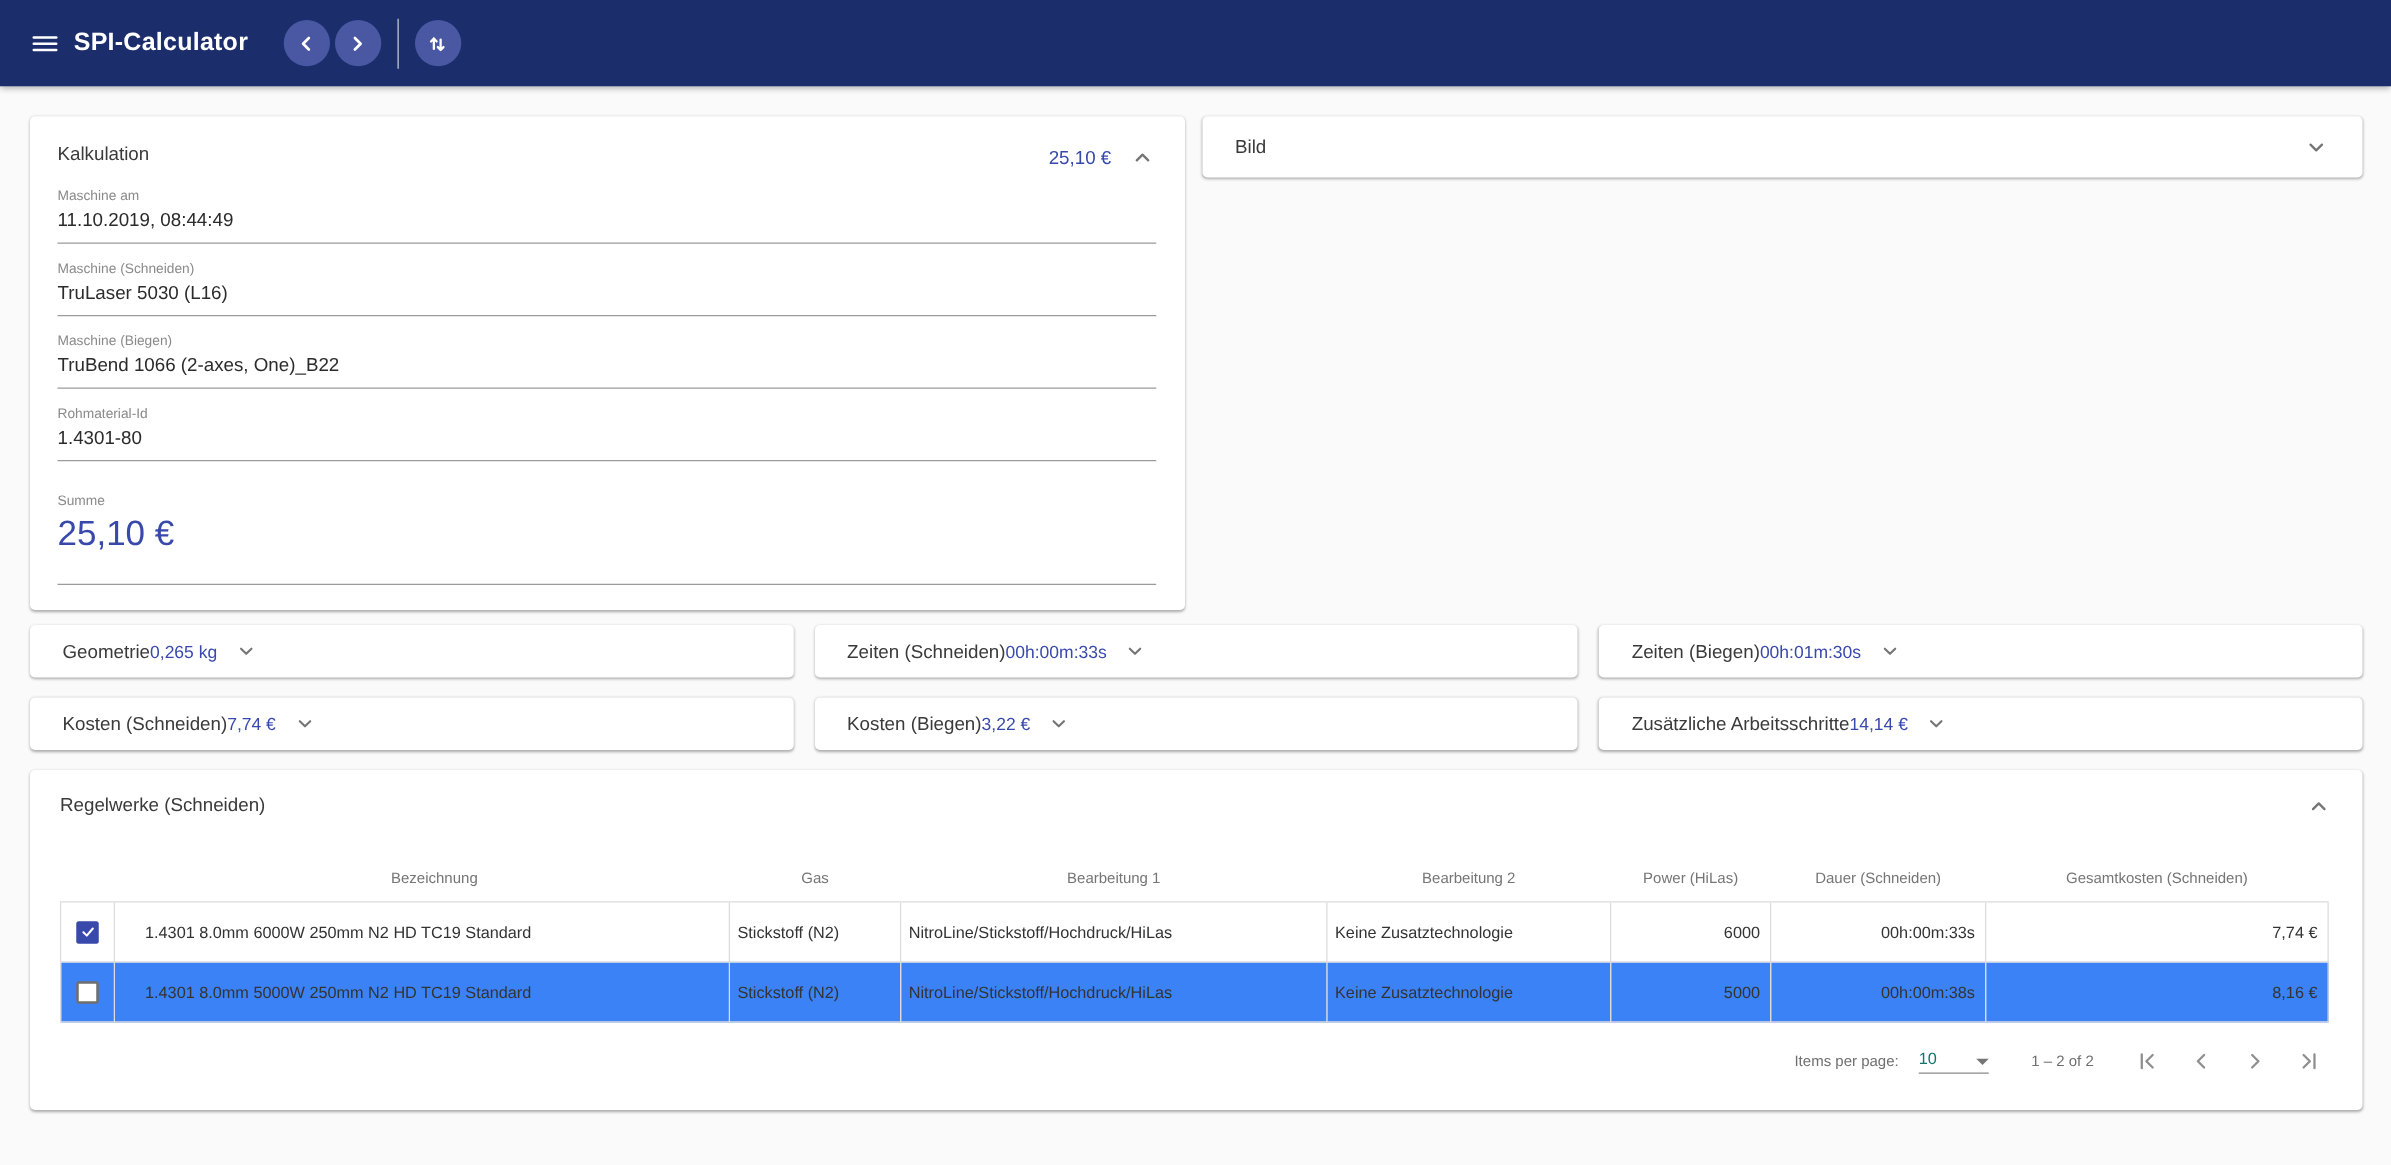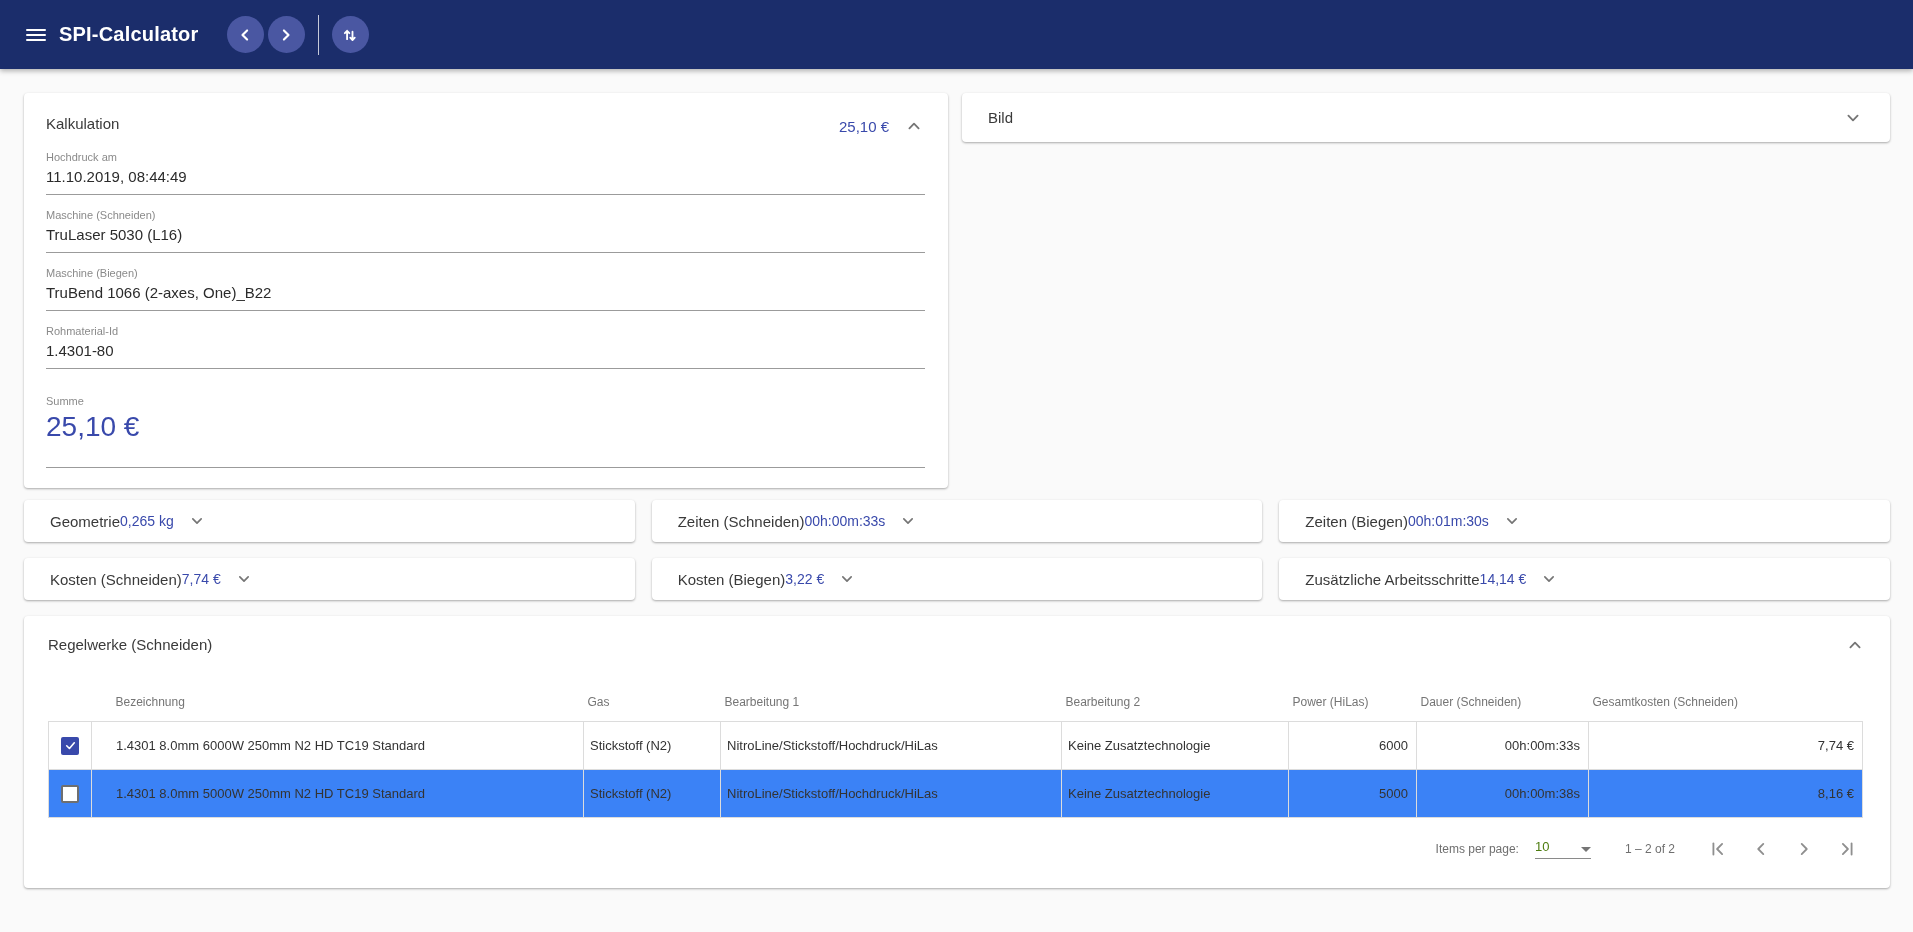--- a/index.html
+++ b/index.html
@@ -49,21 +49,21 @@
     flex: 1; height: 42px; display: flex; align-items: center; justify-content: flex-start;
     padding: 0 26px; cursor: pointer;
   }
   .summary-right { display: flex; align-items: center; gap: 13px; }
   .summary-value { color: #3949ab; font-size: 14px; }
   
   .regelwerke { padding: 20px 26px 16px 24px; position: relative; }
   .regelwerke-chevron { position: absolute; top: 18px; right: 24px; cursor: pointer; }
   table { border-collapse: collapse; table-layout: fixed; width: 1814px; margin-top: 24px; }
   thead th {
-    font-size: 12px; font-weight: normal; color: #757575; text-align: left;
+    font-size: 12px; font-weight: normal; color: #757575; text-align: center;
     padding: 18px 4px 12px 4px; border-bottom: 1px solid #dcdcdc;
   }
   thead th.col-bez { padding-left: 24px; }
   tbody td {
     height: 48px; border: 1px solid #dcdcdc; font-size: 13px; color: #333;
     padding: 0 6px; background: #fff;
   }
   tbody tr.alt td { background: #3b82f6; }
   td.col-bez { padding-left: 24px; }
   td.num { text-align: right; padding-right: 8px; }
@@ -75,21 +75,21 @@
   .checkbox.checked { background: #3949ab; }
   .checkbox.unchecked { background: #fff; border: 2px solid #6f6f6f; }
   
   .paginator {
     display: flex; align-items: center; justify-content: flex-end;
     padding: 18px 4px 10px 0; font-size: 12px; color: #6f6f6f;
   }
   .ipp-label { margin-right: 16px; }
   .ipp-select {
     width: 56px; border-bottom: 1px solid #8a8a8a; display: flex; align-items: flex-end;
-    justify-content: space-between; padding-bottom: 4px; cursor: pointer; color: #4d7c0f; font-size: 13px;
+    justify-content: space-between; padding-bottom: 4px; cursor: pointer; color: #0f766e; font-size: 13px;
   }
   .caret-down { width: 0; height: 0; border-left: 5px solid transparent; border-right: 5px solid transparent; border-top: 5px solid #757575; margin-bottom: 2px; }
   .range-label { margin: 0 30px 0 34px; }
   .pg-btns { display: flex; align-items: center; gap: 17px; }
   .pg-btn { background: none; border: none; cursor: pointer; width: 26px; height: 26px; display: flex; align-items: center; justify-content: center; }
 </style>
 </head>
 <body>
 
 <header class="navbar">
@@ -128,21 +128,21 @@
         <div class="card-title">Kalkulation</div>
         <div class="header-right">
           <span class="accent-value">25,10 €</span>
           <svg width="22" height="22" viewBox="0 0 24 24">
               <path d="M7 14.5 12 9.5l5 5" fill="none" stroke="#757575" stroke-width="2" stroke-linecap="round" stroke-linejoin="round"></path>
             </svg>
         </div>
       </div>
 
       <div class="field">
-        <div class="field-label">Hochdruck am</div>
+        <div class="field-label">Maschine am</div>
         <div class="field-value">11.10.2019, 08:44:49</div>
       </div>
       <div class="field">
         <div class="field-label">Maschine (Schneiden)</div>
         <div class="field-value">TruLaser 5030 (L16)</div>
       </div>
       <div class="field">
         <div class="field-label">Maschine (Biegen)</div>
         <div class="field-value">TruBend 1066 (2-axes, One)_B22</div>
       </div>

